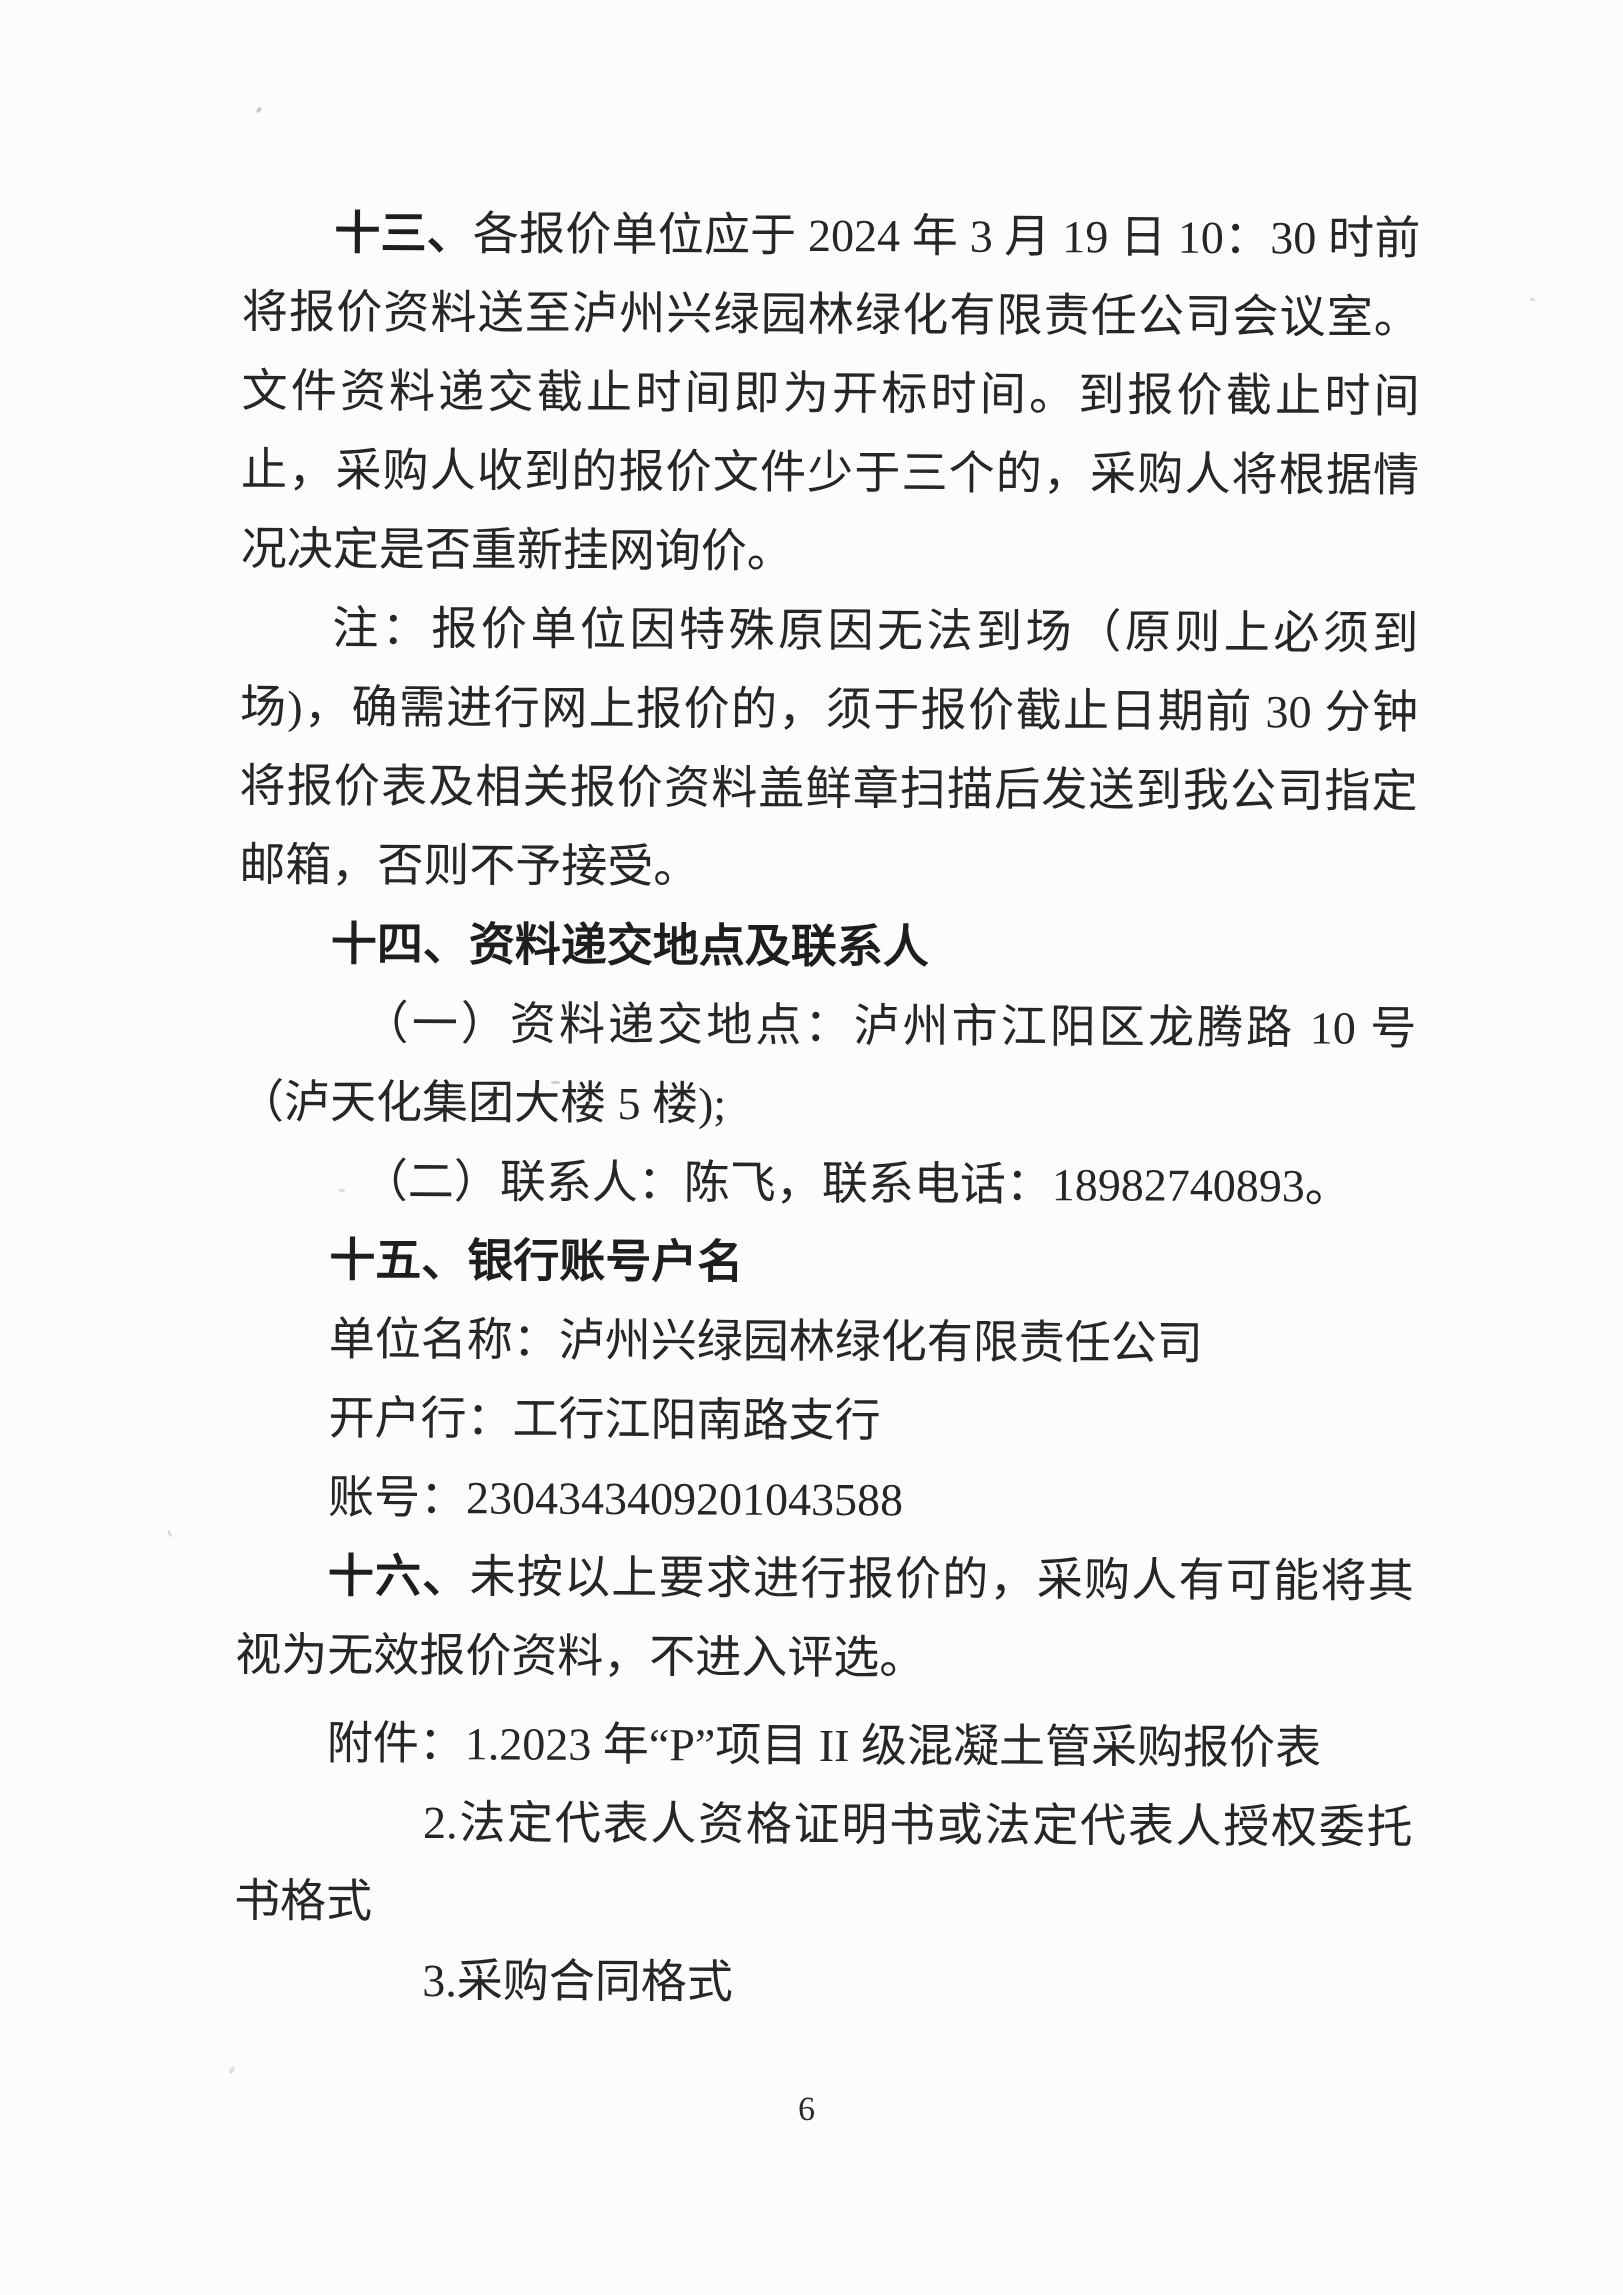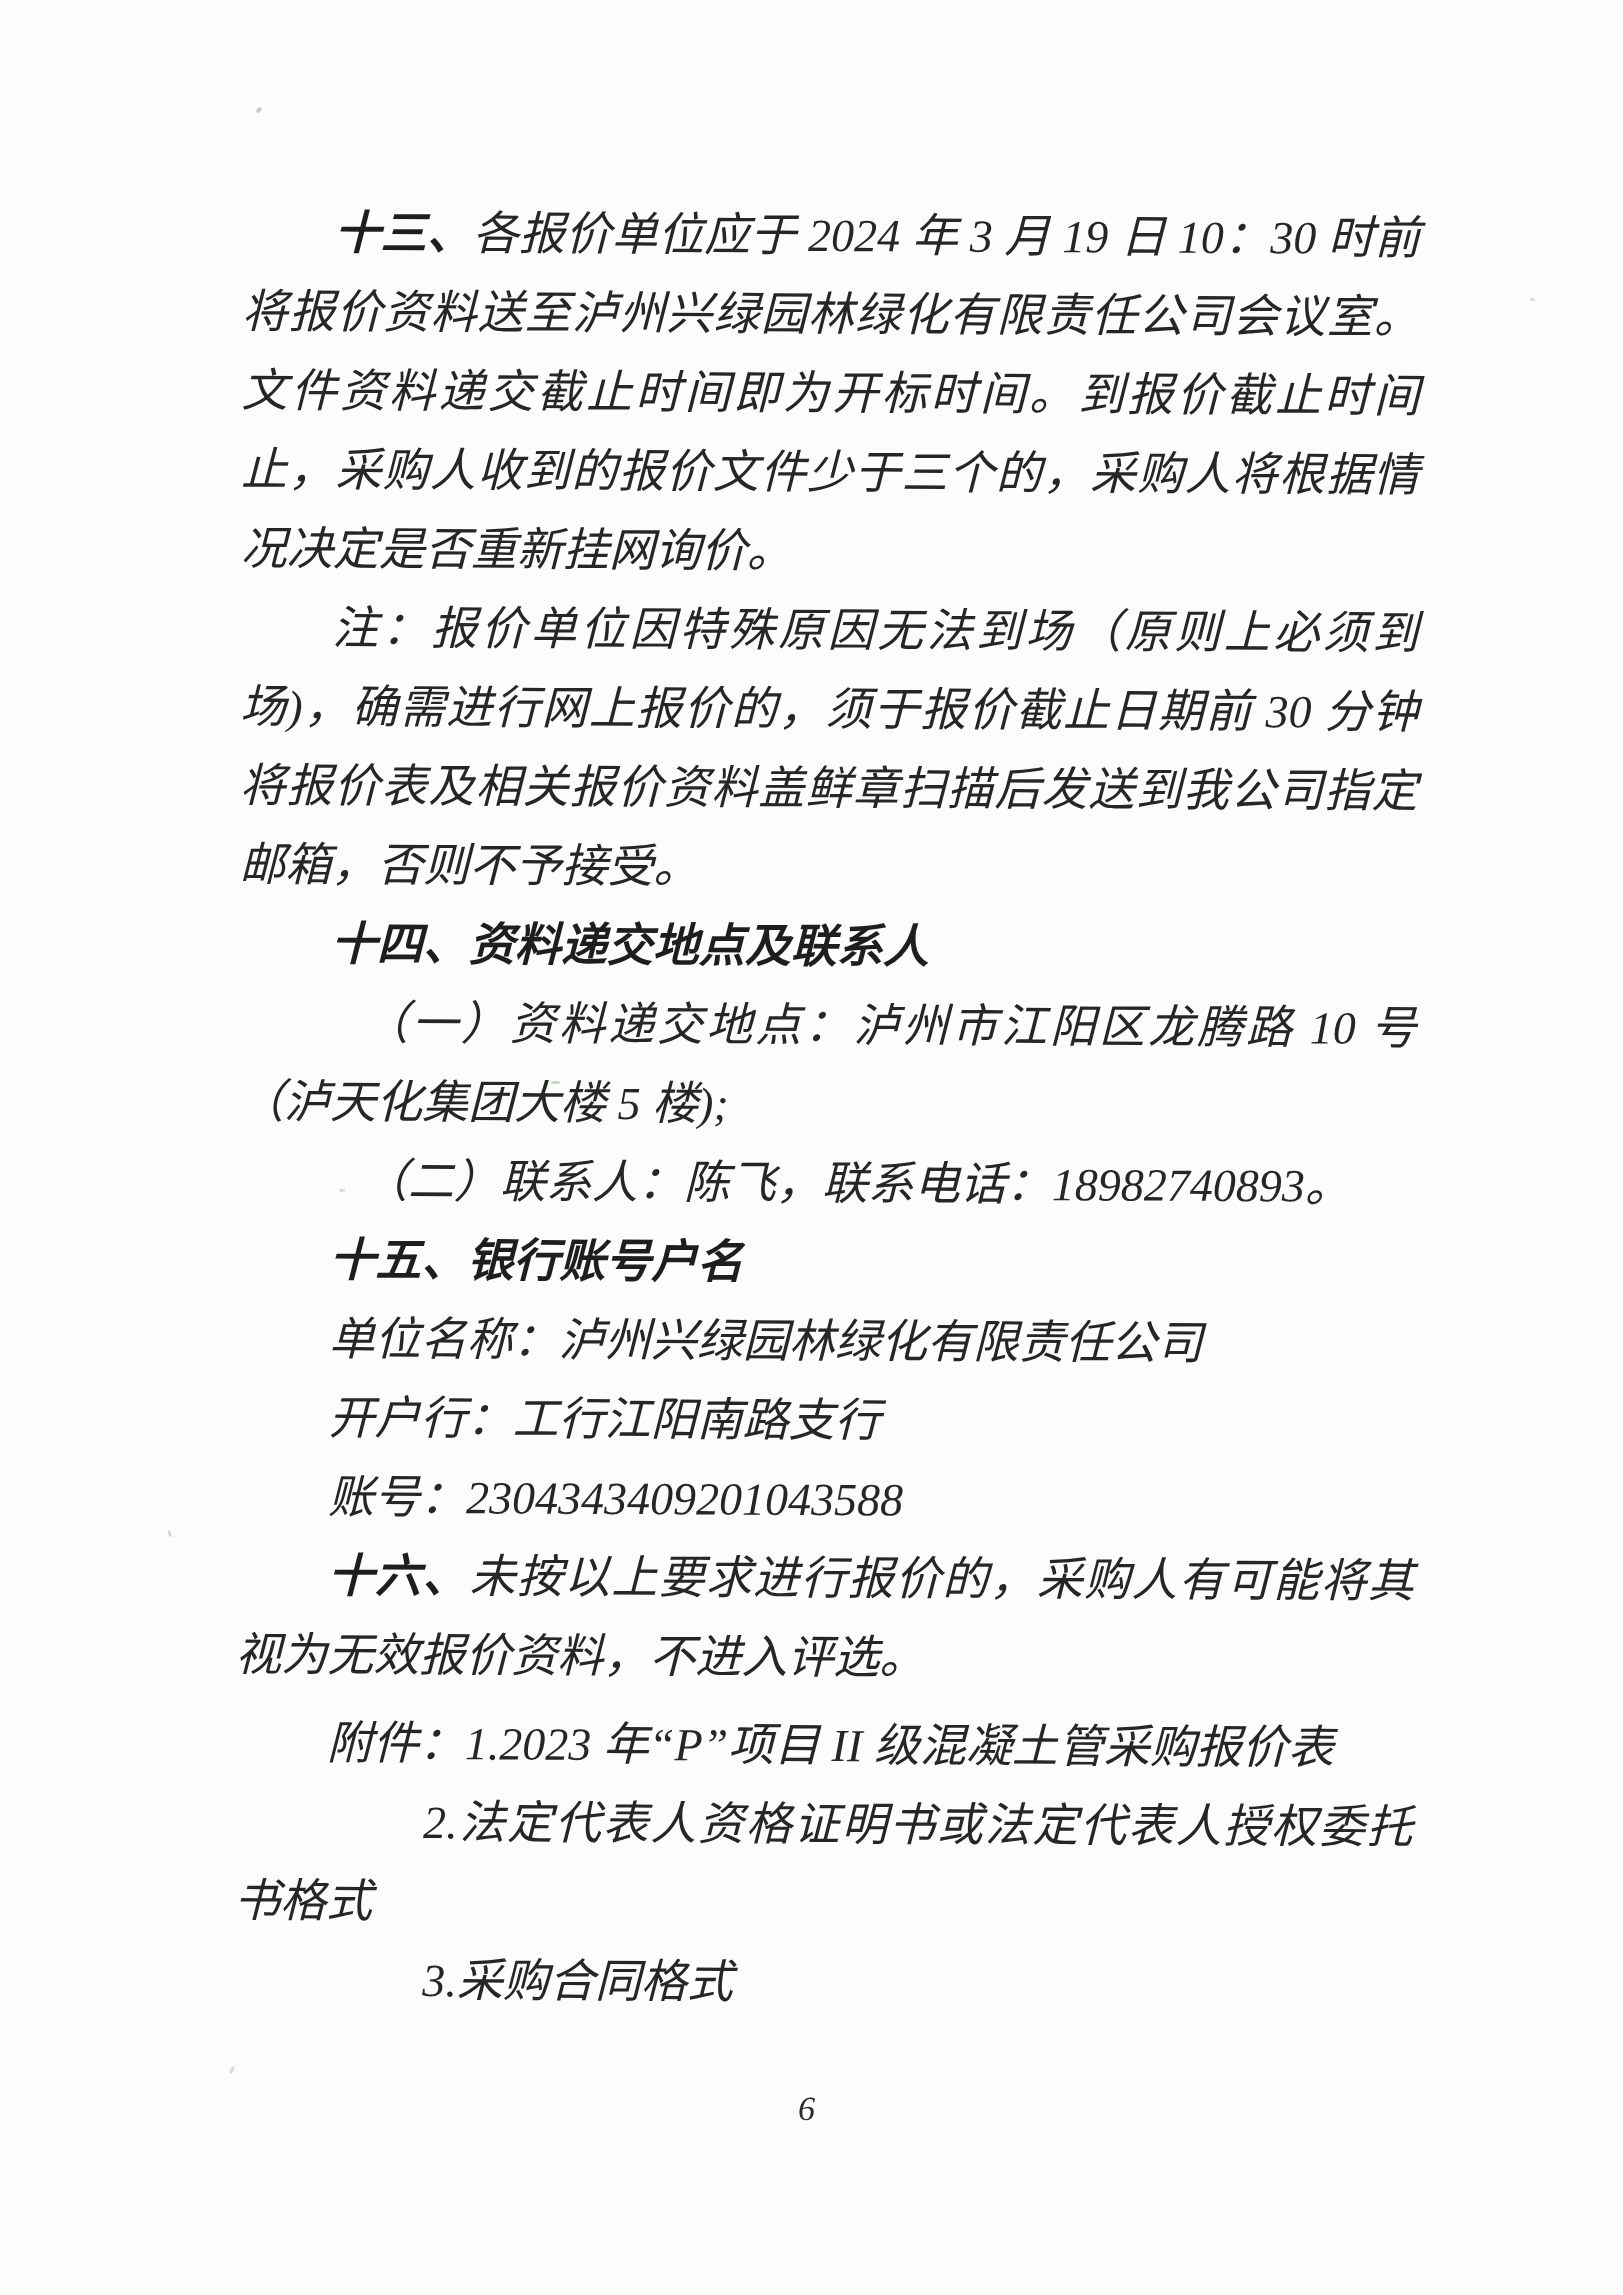--- a/index.html
+++ b/index.html
@@ -12,21 +12,20 @@
     position: relative;
     background: #fcfcfa;
     font-family: "Liberation Serif", "DejaVu Serif", serif;
     color: #262626;
     overflow: hidden;
   }
   .sheet {
     position: absolute;
     inset: 0;
     overflow: hidden;
-    font-style: italic;
   }
   
   .scan-rotate {
     position: absolute;
     inset: 0;
     transform: rotate(0.28deg);
     transform-origin: 812px 1113px;
   }
   .content {
     position: absolute;

